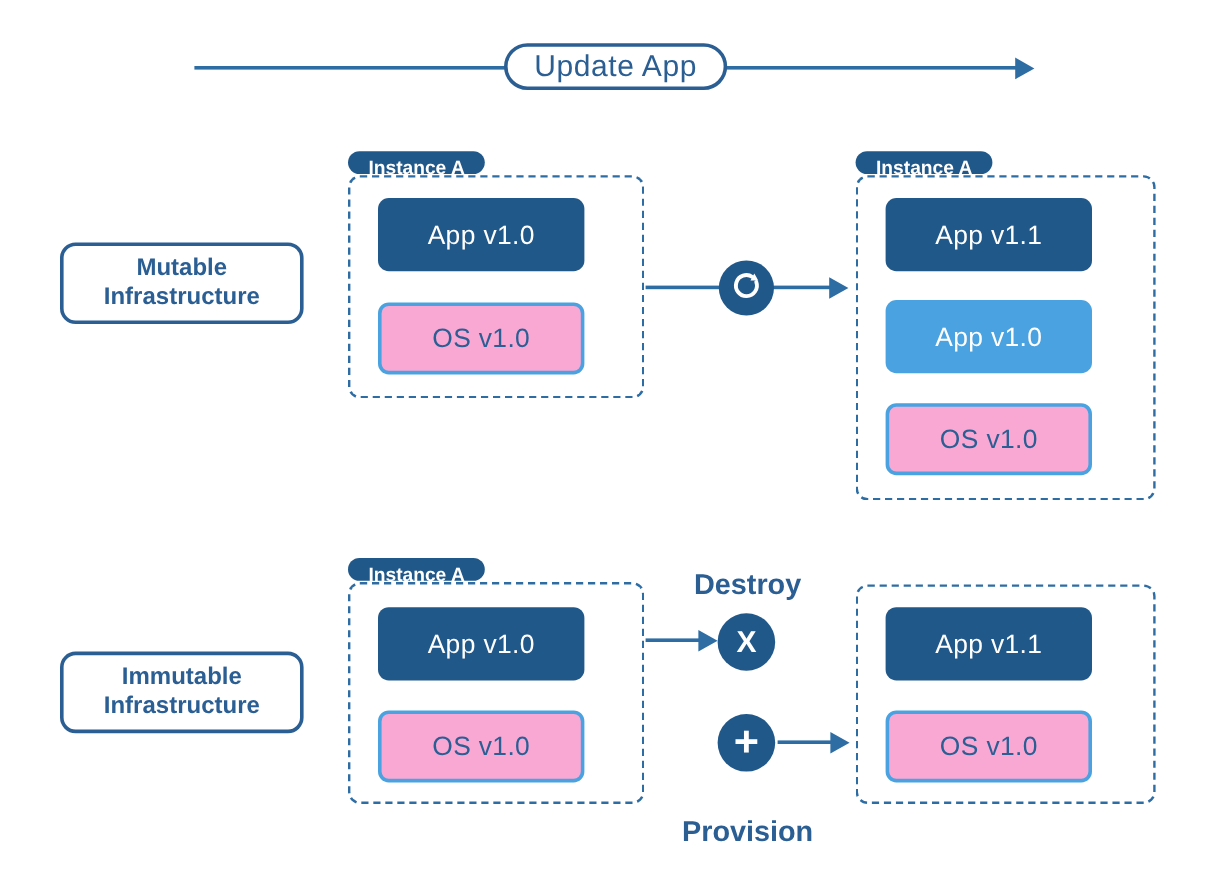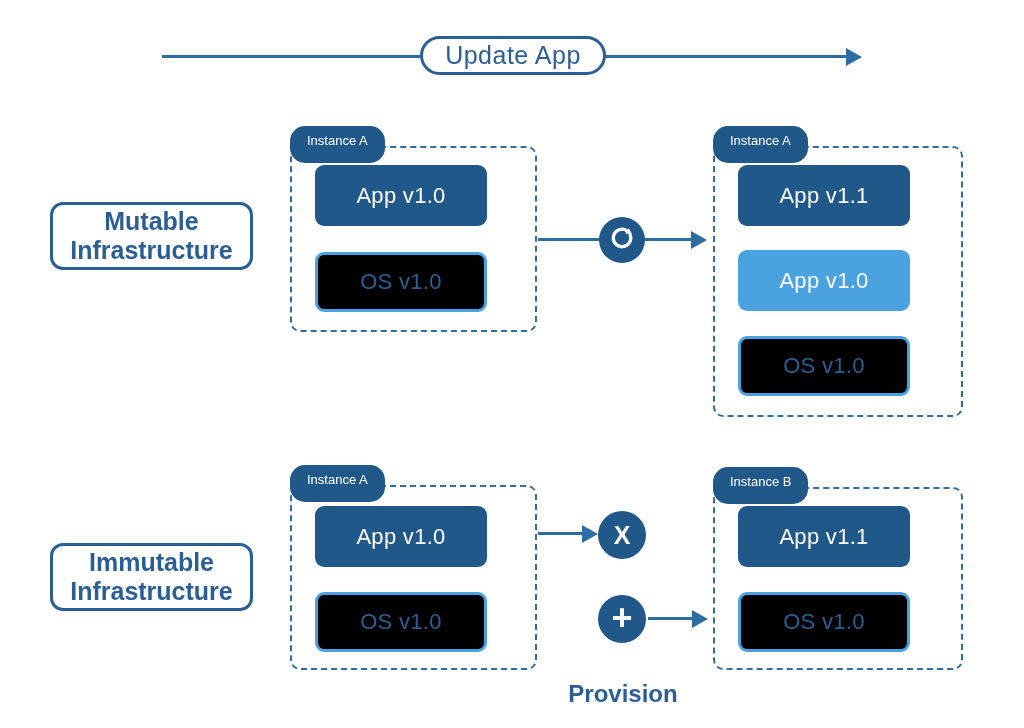--- a/index.html
+++ b/index.html
@@ -24,40 +24,40 @@
     background:#fff;border:3px solid var(--text-blue);border-radius:20px;
     display:flex;align-items:center;justify-content:center;
     color:var(--text-blue);font-size:25px;font-weight:normal;letter-spacing:.5px;
   }
 
   
   .row-label{
     position:absolute;left:50px;width:203px;height:68px;
     background:#fff;border:3px solid var(--text-blue);border-radius:13px;
     display:flex;flex-direction:column;align-items:center;justify-content:center;
-    color:var(--text-blue);font-size:25px;font-weight:bold;line-height:1.18;text-align:center;
+    color:var(--text-blue);font-size:20px;font-weight:bold;line-height:1.18;text-align:center;
   }
 
   
   .instance{
     position:absolute;border:2px dashed var(--line-blue);border-radius:10px;background:transparent;
   }
   .tag{
-    position:absolute;left:-2px;top:-22px;height:37px;
+    position:absolute;left:-2px;top:-22px;height:19px;
     background:var(--dark-blue);border-radius:15px;padding:0 17px;
-    color:#fff;font-size:13px;font-weight:normal;line-height:29px;white-space:nowrap;
+    color:#fff;font-size:16px;font-weight:bold;line-height:29px;white-space:nowrap;
   }
   .layer{
     position:absolute;left:23px;width:172px;border-radius:9px;
     display:flex;align-items:center;justify-content:center;
     font-size:22px;font-weight:normal;letter-spacing:.3px;
   }
   .layer.dark{background:var(--dark-blue);color:#fff;}
   .layer.light{background:var(--light-blue);color:#fff;}
-  .layer.outline{background:#000000;border:3px solid var(--light-blue);color:var(--text-blue);}
+  .layer.outline{background:#f9a8d4;border:3px solid var(--light-blue);color:var(--text-blue);}
 
   
   .action-label{
     position:absolute;left:547px;width:152px;text-align:center;
     color:var(--text-blue);font-size:24px;font-weight:bold;
   }
   .action-circle{
     position:absolute;border-radius:50%;background:var(--dark-blue);
     display:flex;align-items:center;justify-content:center;color:#fff;
   }
@@ -106,32 +106,32 @@
     <div>Immutable</div>
     <div>Infrastructure</div>
   </div>
 
   <div class="instance" style="left:290px;top:485px;width:247px;height:185px;">
     <div class="tag">Instance A</div>
     <div class="layer dark" style="top:19px;height:61px;">App v1.0</div>
     <div class="layer outline" style="top:105px;height:60px;">OS v1.0</div>
   </div>
 
+  <div class="action-label" style="top:474px;">Destroy</div>
   <div class="arrow-line" style="left:538px;top:532px;width:46px;"></div>
   <div class="arrow-head" style="left:582px;top:525px;"></div>
   <div class="action-circle" style="left:598px;top:511px;width:48px;height:48px;">
     <span class="glyph-x">X</span>
   </div>
 
   <div class="action-circle" style="left:598px;top:595px;width:48px;height:48px;">
     <span class="glyph-plus">+</span>
   </div>
   <div class="arrow-line" style="left:648px;top:617px;width:46px;"></div>
   <div class="arrow-head" style="left:692px;top:610px;"></div>
   <div class="action-label" style="top:680px;">Provision</div>
 
   <div class="instance" style="left:713px;top:487px;width:250px;height:183px;">
-    <div class="tag">Instance B</div>
     <div class="layer dark" style="top:17px;height:61px;">App v1.1</div>
     <div class="layer outline" style="top:103px;height:60px;">OS v1.0</div>
   </div>
 
 </div>
 
 </body></html>

